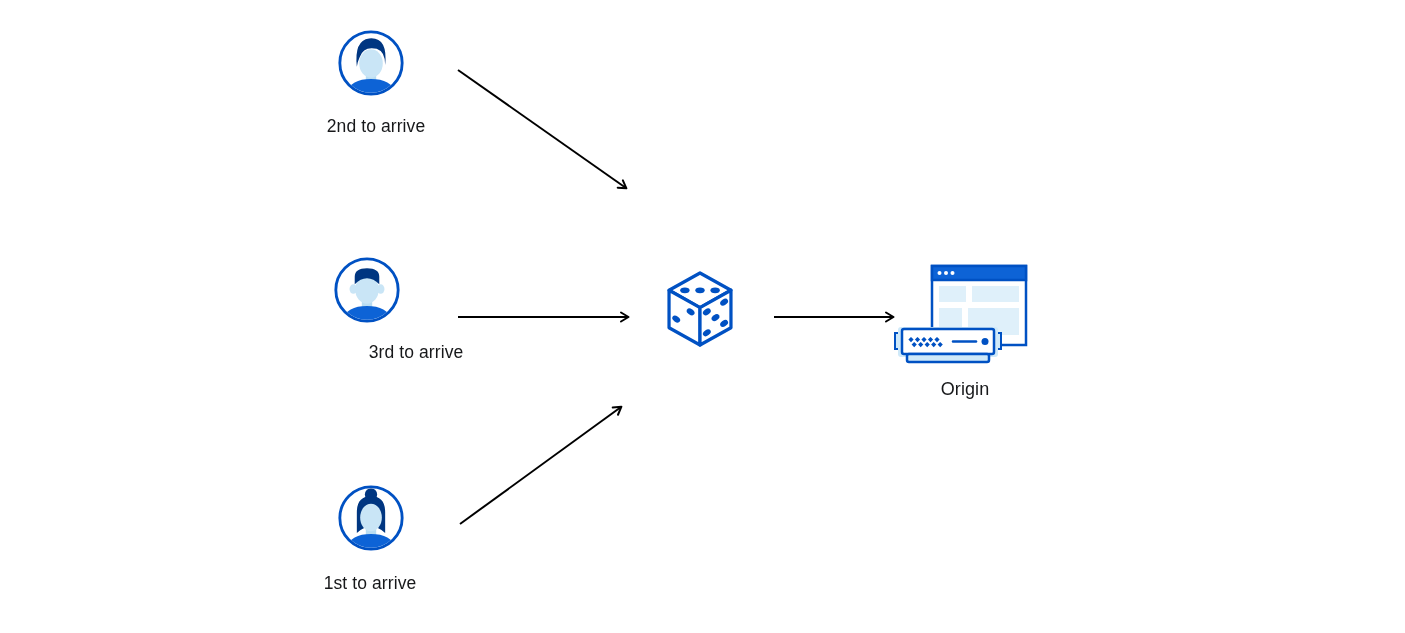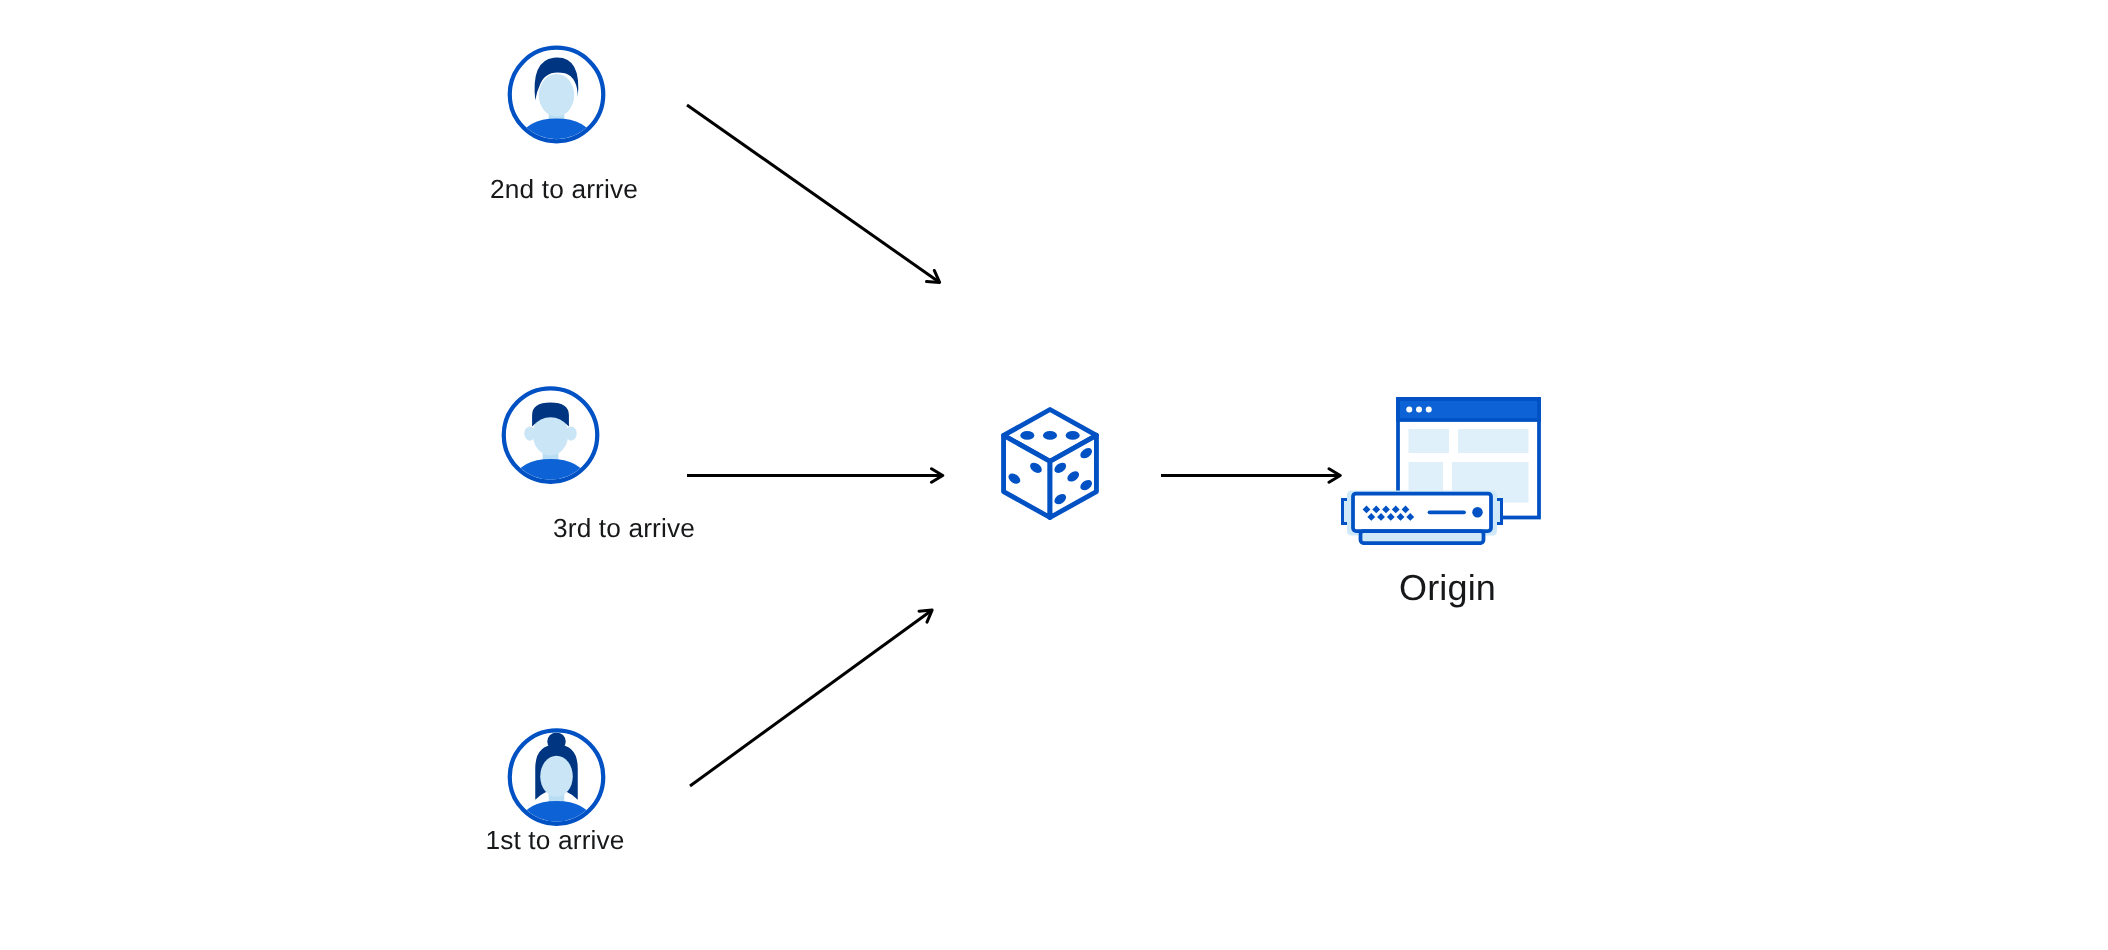--- a/index.html
+++ b/index.html
@@ -20,21 +20,21 @@
   .node { position: absolute; }
   .node-label {
     position: absolute;
     transform: translateX(-50%);
     white-space: nowrap;
     color: #17181a;
     font-size: 17.5px;
     line-height: 1.2;
     letter-spacing: 0.1px;
   }
-  .origin-label { font-size: 24px; }
+  .origin-label { font-size: 18px; }
 </style>
 </head>
 <body>
 
 <div class="canvas">
 
   <svg class="arrows-layer" viewBox="0 0 1405 633">
     <defs>
       <marker id="ah" markerWidth="14" markerHeight="14" refX="10" refY="6" orient="auto" markerUnits="userSpaceOnUse">
         <path d="M3,1.5 L10.5,6 L3,10.5" fill="none" stroke="#000000" stroke-width="2" stroke-linecap="round" stroke-linejoin="round"></path>
@@ -95,21 +95,21 @@
       <g clip-path="url(#clipC)">
         <circle cx="36" cy="11" r="6.5" fill="#003681"></circle>
         <rect x="30.5" y="40" width="11" height="16" fill="#b9ddf2"></rect>
         <path d="M21,52 L21,30 Q21,13 36,13 Q51,13 51,30 L51,52 Q44,45 36,45 Q28,45 21,52 Z" fill="#003681"></path>
         <ellipse cx="36" cy="35.5" rx="11.5" ry="14.5" fill="#c9e5f6"></ellipse>
         <path d="M26,26 Q31,20 36,20 Q41,20 46,26 Q42,17 36,17 Q30,17 26,26 Z" fill="#003681"></path>
         <path d="M8,72 Q12,53 36,53 Q60,53 64,72 Z" fill="#0d63d6"></path>
       </g>
     </svg>
   </div>
-  <div class="node-label" style="left:370px; top:550px;">1st to arrive</div>
+  <div class="node-label" style="left:370px; top:573px;">1st to arrive</div>
 
   <div class="node" style="left:664px; top:270px;">
     <svg width="72" height="78" viewBox="0 0 100 108">
       <g stroke="#0051c3" stroke-width="4.5" stroke-linejoin="round" fill="#ffffff">
         <path d="M50,4 L93,28 L50,52 L7,28 Z"></path>
         <path d="M7,28 L50,52 L50,104 L7,80 Z"></path>
         <path d="M93,28 L93,80 L50,104 L50,52 Z"></path>
       </g>
       <g fill="#0051c3">
 

